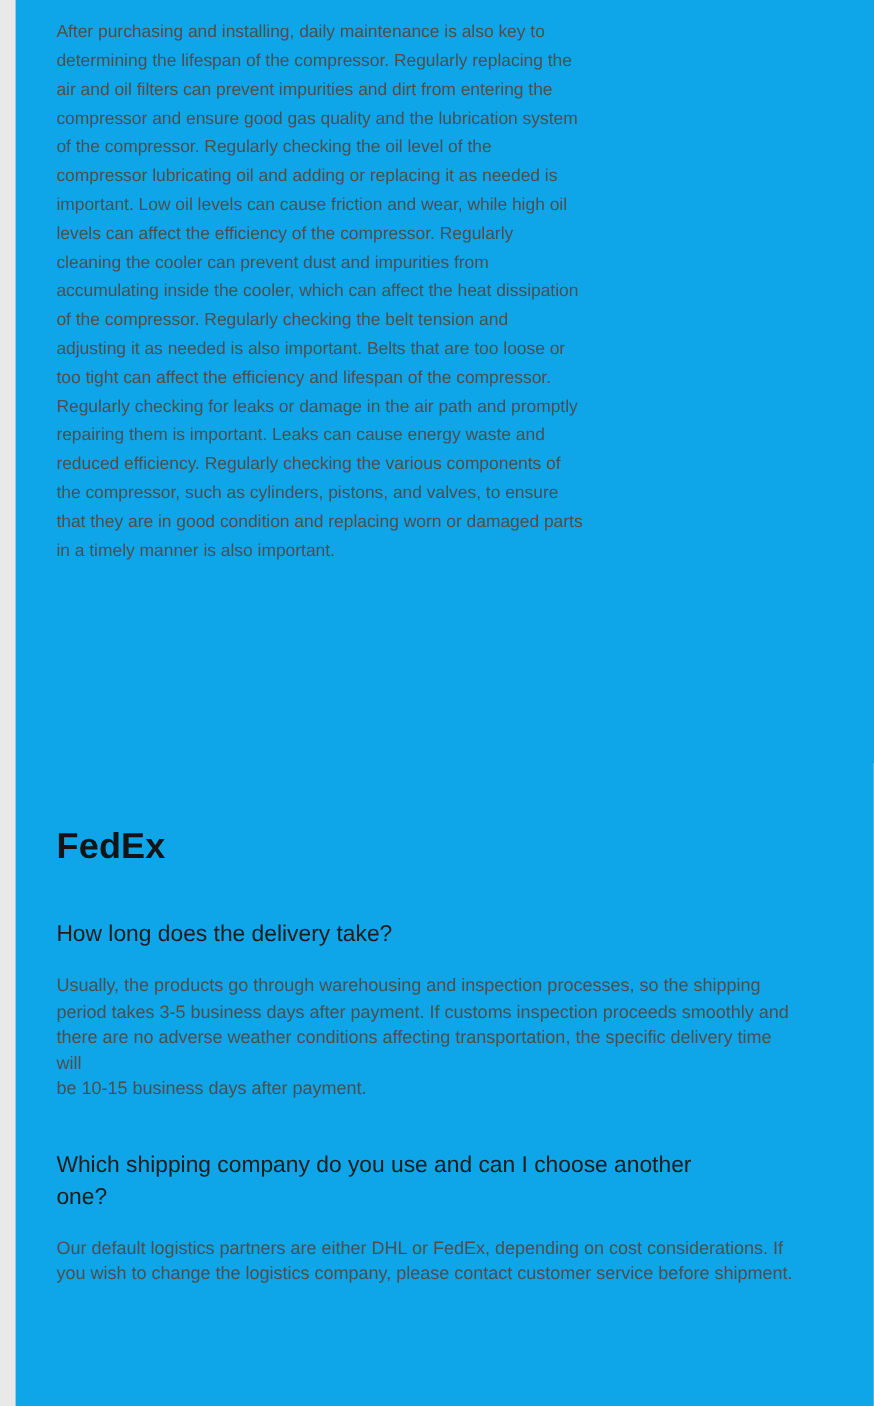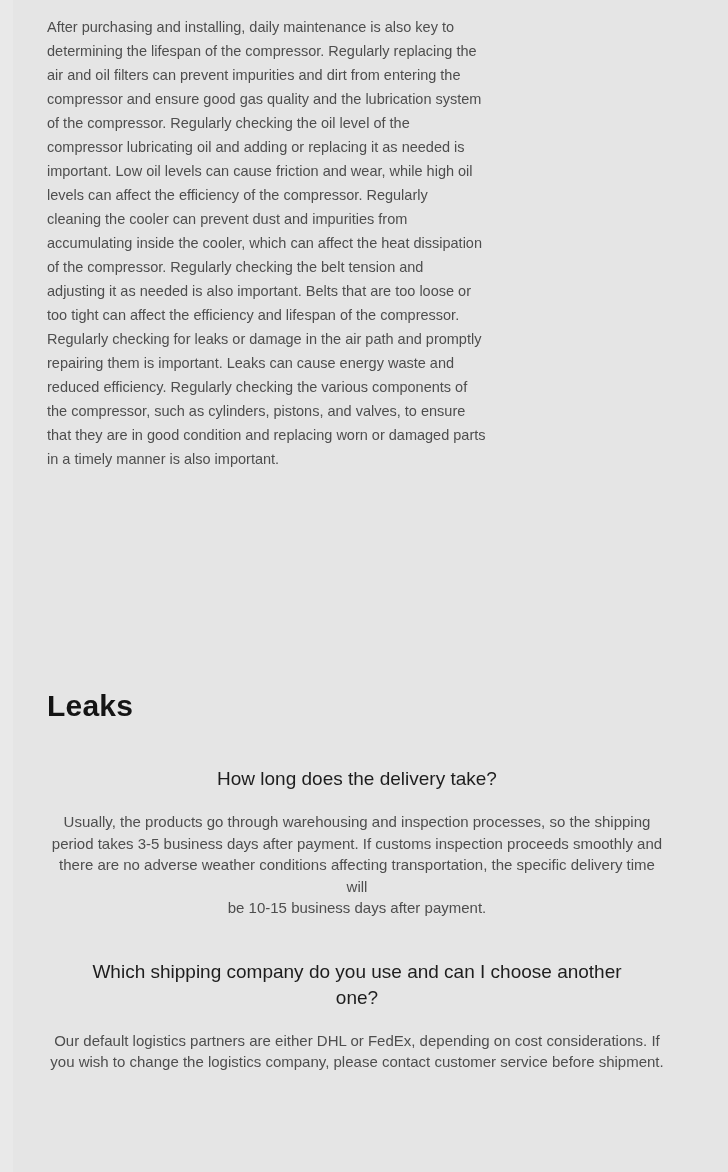--- a/index.html
+++ b/index.html
@@ -3,21 +3,21 @@
 <meta charset="utf-8">
 <style>
   html, body {
     margin: 0;
     padding: 0;
   }
   .page {
     position: relative;
     width: 728px;
     height: 1172px;
-    background: #e5e5e5;
+    background: #0ea5e9;
     font-family: "Liberation Sans", sans-serif;
     overflow: hidden;
   }
   .gutter {
     position: absolute;
     left: 0;
     top: 0;
     width: 13px;
     height: 100%;
     background: #e9e9e9;
@@ -41,21 +41,20 @@
     margin: 218px 0 0 34px;
     font-size: 30px;
     line-height: 34px;
     font-weight: bold;
     color: #141414;
     letter-spacing: 0.2px;
   }
   .faq-item {
     margin: 40px 0 0 34px;
     max-width: 620px;
-    text-align: center;
   }
   .faq-item.first {
     margin-top: 43px;
   }
   .faq-question {
     font-size: 19px;
     line-height: 26px;
     font-weight: 400;
     color: #1d1d1d;
     white-space: pre-line;
@@ -89,21 +88,21 @@
 of the compressor. Regularly checking the belt tension and
 adjusting it as needed is also important. Belts that are too loose or
 too tight can affect the efficiency and lifespan of the compressor.
 Regularly checking for leaks or damage in the air path and promptly
 repairing them is important. Leaks can cause energy waste and
 reduced efficiency. Regularly checking the various components of
 the compressor, such as cylinders, pistons, and valves, to ensure
 that they are in good condition and replacing worn or damaged parts
 in a timely manner is also important.</p>
 
-    <h2 class="faq-title">Leaks</h2>
+    <h2 class="faq-title">FedEx</h2>
 
     <div class="faq-item first">
       <h3 class="faq-question">How long does the delivery take?</h3>
       <p class="faq-answer">Usually, the products go through warehousing and inspection processes, so the shipping
 period takes 3-5 business days after payment. If customs inspection proceeds smoothly and
 there are no adverse weather conditions affecting transportation, the specific delivery time will
 be 10-15 business days after payment.</p>
     </div>
 
     <div class="faq-item">

